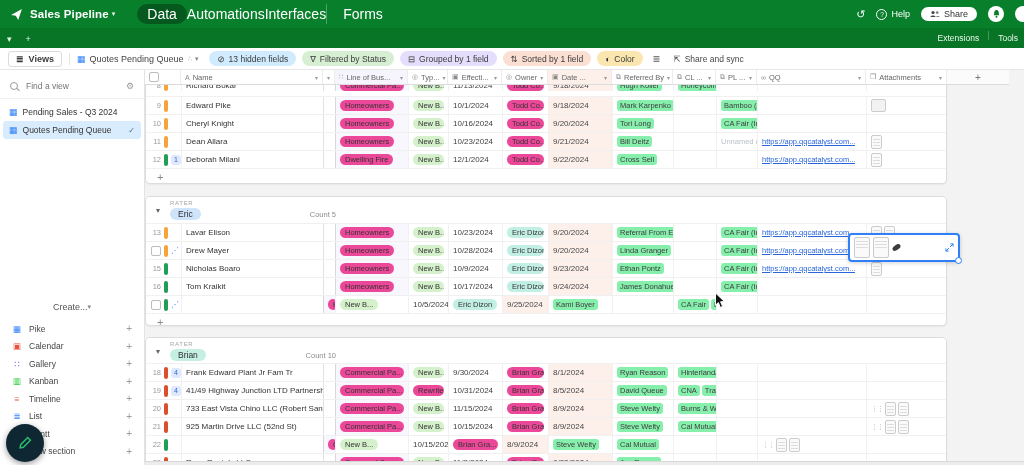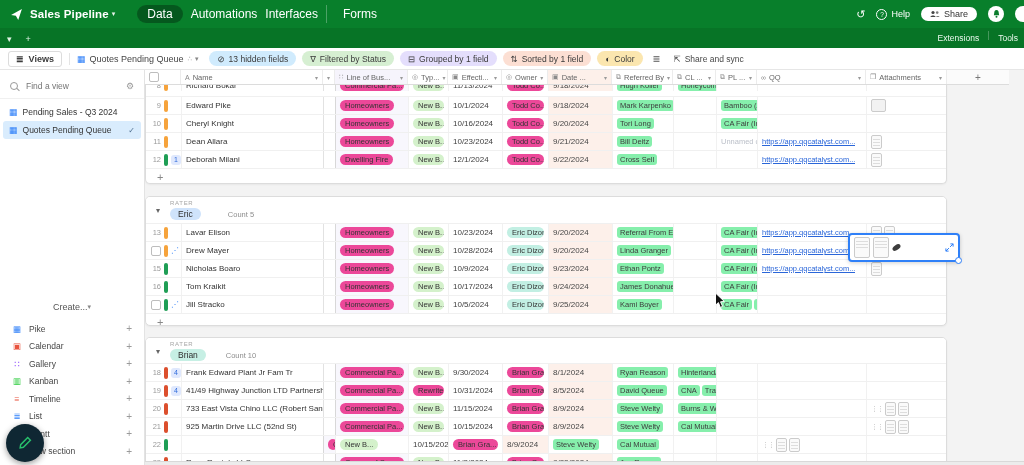--- a/index.html
+++ b/index.html
@@ -6,21 +6,21 @@
   body{width:1024px;height:465px;overflow:hidden;position:relative;background:#fff;
        font-family:"Liberation Sans",sans-serif;color:#333}
   :root{--cols:36px 142px 12px 73px 40px 54px 46px 64px 61px 43px 41px 109px 81px;}
 
   
   .topbar{position:absolute;left:0;top:0;right:0;height:28px;background:#087f2b;display:flex;
           align-items:center;color:#fff;padding:0 0 0 10px;box-sizing:border-box;z-index:40}
   .logo{display:flex;align-items:center}
   .title{font-weight:bold;font-size:11.5px;margin:0 3px 0 7px;letter-spacing:.1px}
   .chev{font-size:7px;opacity:.9}
-  .nav{display:flex;align-items:flex-start;gap:8px;margin-left:22px;font-size:12px}
+  .nav{display:flex;align-items:flex-start;gap:0;margin-left:22px;font-size:14px}
   .navitem{padding:2px 0;cursor:default;white-space:nowrap}
   .navitem.active{background:rgba(0,0,0,.30);padding:2px 10px;border-radius:10px}
   .navitem.divided{border-left:1px solid rgba(255,255,255,.28);padding-left:16px}
   .tright{margin-left:auto;display:flex;align-items:center;gap:11px;font-size:9px;padding-right:2px}
   .hist{font-size:11px;line-height:10px}
   .helpwrap{display:flex;align-items:center;gap:4px}
   .helpcircle{width:9px;height:9px;border:1px solid #fff;border-radius:50%;font-size:6.5px;
               line-height:9px;text-align:center}
   .sharepill{background:#fff;color:#333;border-radius:9px;padding:2px 9px;font-size:9px;
              display:flex;gap:4px;align-items:center}
@@ -121,21 +121,21 @@
        position:relative;flex:none}
   .doc::after{content:"";position:absolute;left:1px;right:1px;top:3px;height:1px;background:#ddd;
               box-shadow:0 3px 0 #ddd,0 6px 0 #ddd}
   .thumb{width:13px;height:11px;border:1px solid #cbcbcb;border-radius:2px;background:#f2f2f2;flex:none}
   .dots{color:#b0b0b0;font-size:7px;letter-spacing:-1px;line-height:8px}
   .ghdr{position:relative;background:#fff;border-bottom:1px solid #f0f0f0}
   .gchev{position:absolute;left:10px;top:9px;font-size:8px;color:#666}
   .rater{position:absolute;left:24px;top:3px;font-size:6px;color:#a6a6a6;letter-spacing:.7px}
   .gpill{position:absolute;left:24px;top:11px;font-size:8.5px;padding:0 8px;border-radius:8px;
          height:12px;line-height:12px;color:#2f2f2f}
-  .gcount{position:absolute;left:0;top:13px;width:190px;text-align:center;font-size:7.5px;color:#8d8d8d}
+  .gcount{position:absolute;left:0;top:13px;width:190px;text-align:right;font-size:7.5px;color:#8d8d8d}
   .addrow{height:15px;display:flex;align-items:center;padding-left:11px;color:#888;font-size:11px}
 
   .overlaycell{position:absolute;left:703px;top:163px;width:112px;height:29px;background:#fff;
                border:2px solid #2f80f8;border-radius:4px;z-index:8;display:flex;align-items:center;
                gap:3px;padding:0 4px;box-sizing:border-box;box-shadow:0 1px 4px rgba(0,0,0,.18)}
   .overlaycell .doc{width:14px;height:19px}
   .blob{width:9px;height:5px;background:#3d3d3d;border-radius:50%;transform:rotate(-35deg);flex:none}
   .oexp{margin-left:auto;display:flex}
   .handle{position:absolute;right:-4px;bottom:-4px;width:5px;height:5px;border:1px solid #2f80f8;
           background:#fff;border-radius:50%}
@@ -708,23 +708,20 @@
           </div>
           <div class="cell qq"></div>
           <div class="cell att"></div>
         </div>
         <div class="row">
           <div class="cell rowhead">
             <span class="cb"></span>
             <span class="bar" style="background: rgb(31, 158, 85);"></span>
             <span class="expicon">⋰</span>
           </div>
-          <div class="cell name">
-            <span>Jill Stracko</span>
-          </div>
           <div class="cell spacer"></div>
           <div class="cell lob">
             <span class="pill blue">Homeowners</span>
           </div>
           <div class="cell type">
             <span class="pill green">New B...</span>
           </div>
           <div class="cell eff">
             <span>10/5/2024</span>
           </div>

